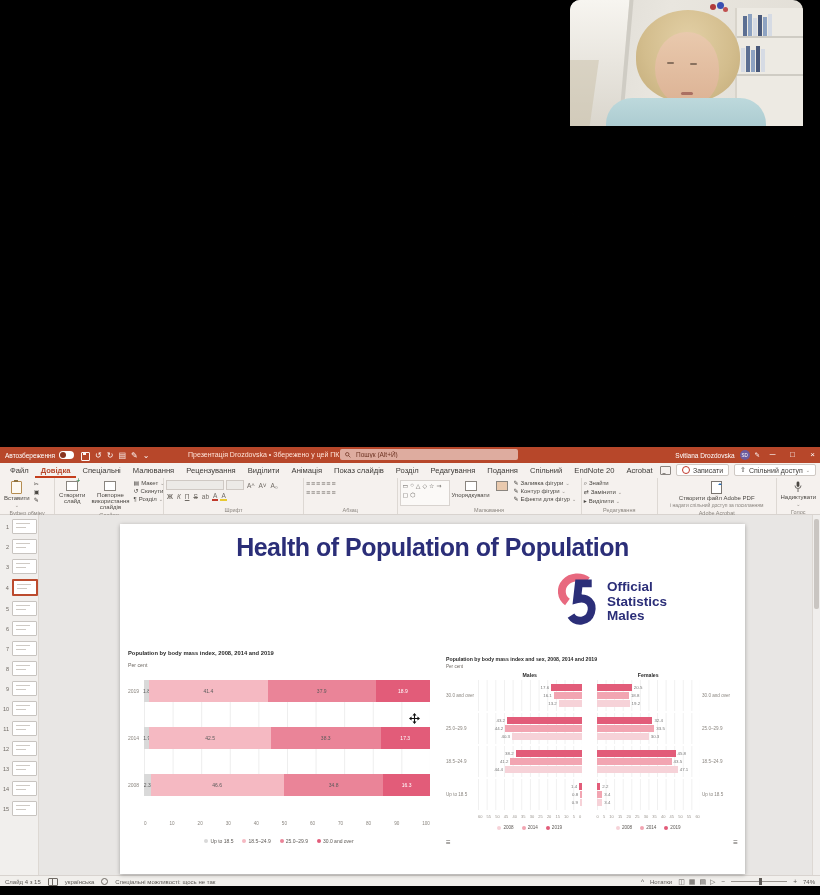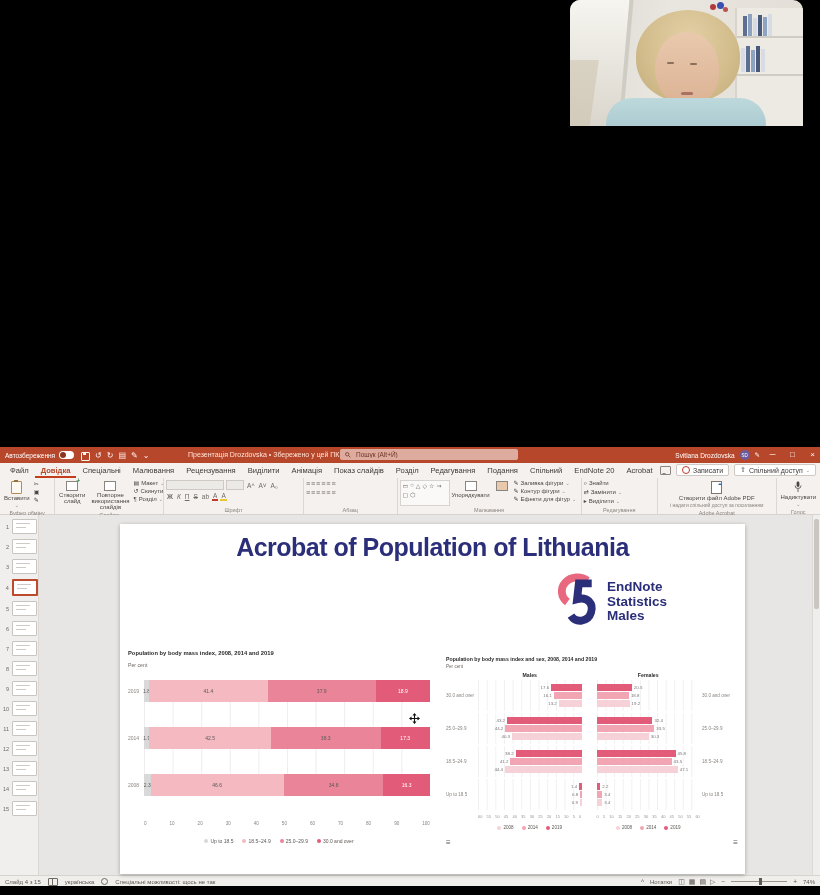--- a/index.html
+++ b/index.html
@@ -547,29 +547,29 @@
             <span class="tnum">15</span>
             <div class="tbox">
               <div class="tline" style="top: 3px; width: 14px;"></div>
               <div class="tline" style="top: 7px; width: 10px;"></div>
             </div>
           </div>
         </div>
       <div class="slidearea">
 
         <div class="slide">
-          <div class="s-title">Acrobat of Population of Lithuania</div>
+          <div class="s-title">Health of Population of Population</div>
 
           <div class="logo">
             <svg width="46" height="60" viewBox="0 0 64 84">
               <path d="M48 12 A19 17 0 1 0 20 42" fill="none" stroke="#e8697f" stroke-width="11"></path>
               <path d="M54 16 H36 L33.5 38 C48 34 57 44 53 57 C49 70 32 72 25 61" fill="none" stroke="#2b2e78" stroke-width="11"></path>
             </svg>
             <div class="logo-text">
-              <div>EndNote</div>
+              <div>Official</div>
               <div>Statistics</div>
               <div>Males</div>
             </div>
           </div>
 
           <div class="c1">
             <div class="c-title">Population by body mass index, 2008, 2014 and 2019</div>
             <div class="c-units">Per cent</div>
             <div id="c1rows">
                 <div class="c1row">

